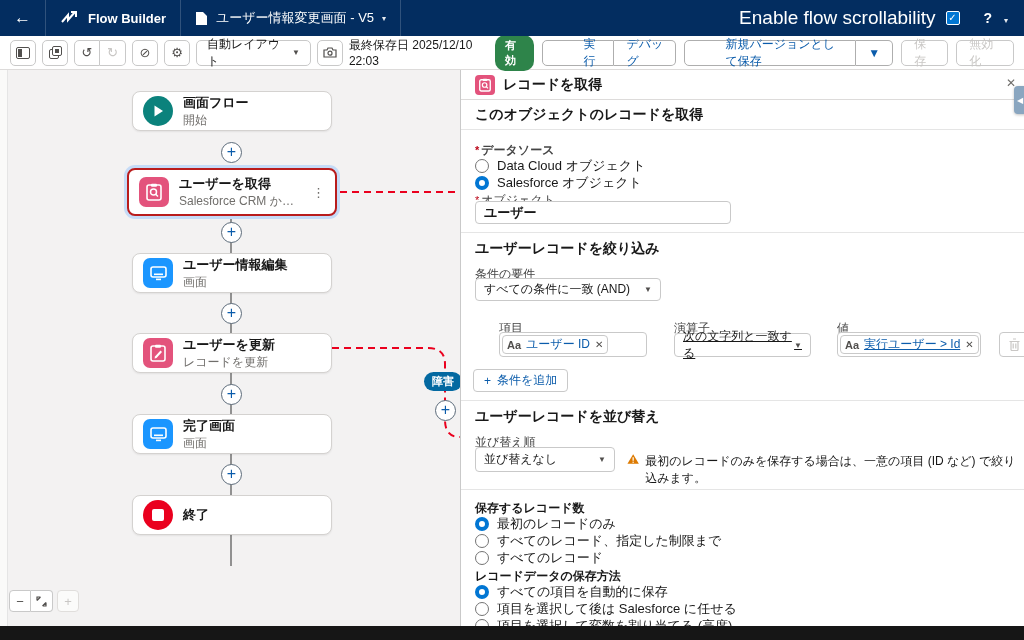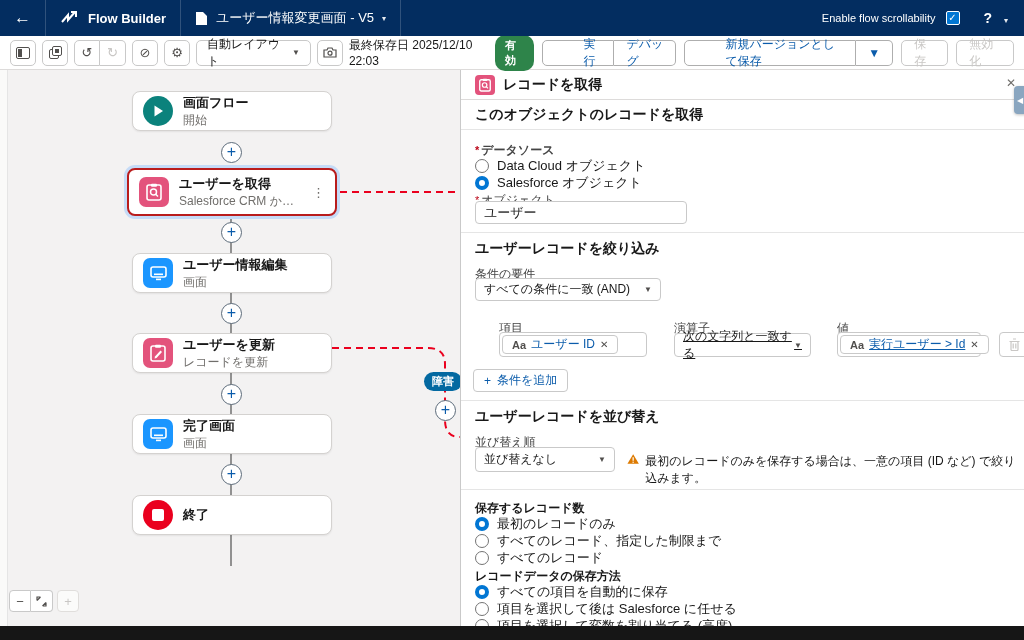--- a/index.html
+++ b/index.html
@@ -11,21 +11,21 @@
     background:#032d60; display:flex; align-items:center; color:#fff; z-index:30; }
   .nav-sec { display:flex; align-items:center; height:100%; padding:0 14px; }
   .nav-div { width:1px; height:100%; background:rgba(255,255,255,.18); }
   .back-arrow { font-size:17px; cursor:pointer; }
   .flow-logo { width:20px; height:16px; margin-right:8px; }
   .app-name { font-size:13px; font-weight:bold; }
   .doc-icon { width:13px; height:15px; margin-right:8px; }
   .tab-title { font-size:13px; }
   .caret { font-size:8px; margin-left:8px; opacity:.9; }
   .nav-right { margin-left:auto; display:flex; align-items:center; gap:10px; padding-right:16px; }
-  .scroll-label { font-size:11px; }
+  .scroll-label { font-size:19px; }
   .checkbox { width:14px; height:14px; background:#0176d3; border:1px solid #fff;
     border-radius:2px; color:#fff; font-size:10px; line-height:12px; text-align:center; cursor:pointer; }
   .help { font-size:14px; font-weight:bold; margin-left:14px; cursor:pointer; }
 
   
   .toolbar { position:absolute; left:0; top:36px; width:1024px; height:34px; background:#fff;
     border-bottom:1px solid #dddbda; display:flex; align-items:center; padding:0 10px; gap:6px; z-index:29; }
   .tbtn { height:26px; min-width:26px; background:#fff; border:1px solid #c9c9c9; border-radius:5px;
     display:flex; align-items:center; justify-content:center; color:#514f4d; font-size:13px; cursor:pointer; }
   .tbtn.dis { color:#c9c7c5; cursor:default; }
@@ -107,21 +107,21 @@
   .tinput { position:absolute; height:23px; background:#fff; border:1px solid #c9c9c9;
     border-radius:4px; font-size:13px; color:#181818; display:flex; align-items:center;
     padding:0 8px; cursor:text; }
   .dropdown { position:absolute; height:23px; background:#fff; border:1px solid #c9c9c9;
     border-radius:4px; font-size:12px; color:#181818; display:flex; align-items:center;
     padding:0 8px; justify-content:space-between; cursor:pointer; }
   .dropdown .caret2 { font-size:8px; color:#514f4d; }
   .pill-input { position:absolute; height:25px; background:#fff; border:1px solid #c9c9c9;
     border-radius:4px; display:flex; align-items:center; padding:0 2px; }
   .pill { border:1px solid #c9c9c9; border-radius:4px; height:19px; display:flex;
-    align-items:center; gap:5px; padding:0 9px; background:#fff; }
+    align-items:center; gap:5px; padding:0 4px; background:#fff; }
   .pill .aa { font-size:11px; font-weight:bold; color:#514f4d; }
   .pill .ptext { font-size:12px; color:#0b5cab; white-space:nowrap; cursor:pointer; }
   .pill .px { font-size:10px; color:#514f4d; cursor:pointer; }
   .add-cond { position:absolute; height:23px; background:#fff; border:1px solid #c9c9c9;
     border-radius:4px; color:#0b5cab; font-size:12px; display:flex; align-items:center;
     gap:6px; padding:0 10px; cursor:pointer; }
   .trash-btn { position:absolute; width:30px; height:25px; background:#fff; border:1px solid #c9c9c9;
     border-radius:4px; display:flex; align-items:center; justify-content:center; cursor:default; }
   .warn { position:absolute; display:flex; align-items:flex-start; gap:6px; }
   .warn-text { font-size:12px; color:#181818; }
@@ -357,21 +357,21 @@
     <span class="radio-label">Data Cloud オブジェクト</span>
   </div>
   <div class="radio-row" style="left:14px; top:104px;">
     <span class="radio on"></span>
     <span class="radio-label">Salesforce オブジェクト</span>
   </div>
 
   <div class="flabel" style="left:14px; top:122px;">
     <span class="req">*</span><span>オブジェクト</span>
   </div>
-  <div class="tinput" style="left:14px; top:131px; width:212px;">ユーザー</div>
+  <div class="tinput" style="left:14px; top:131px; width:256px;font-weight:bold;">ユーザー</div>
 
   <div class="divider" style="top:162px;"></div>
 
   <div class="heading" style="left:14px; top:170px;">ユーザーレコードを絞り込み</div>
   <div class="flabel" style="left:14px; top:196px;">条件の要件</div>
   <div class="dropdown" style="left:14px; top:208px; width:186px;">
     <span>すべての条件に一致 (AND)</span>
     <span class="caret2">▼</span>
   </div>
 

